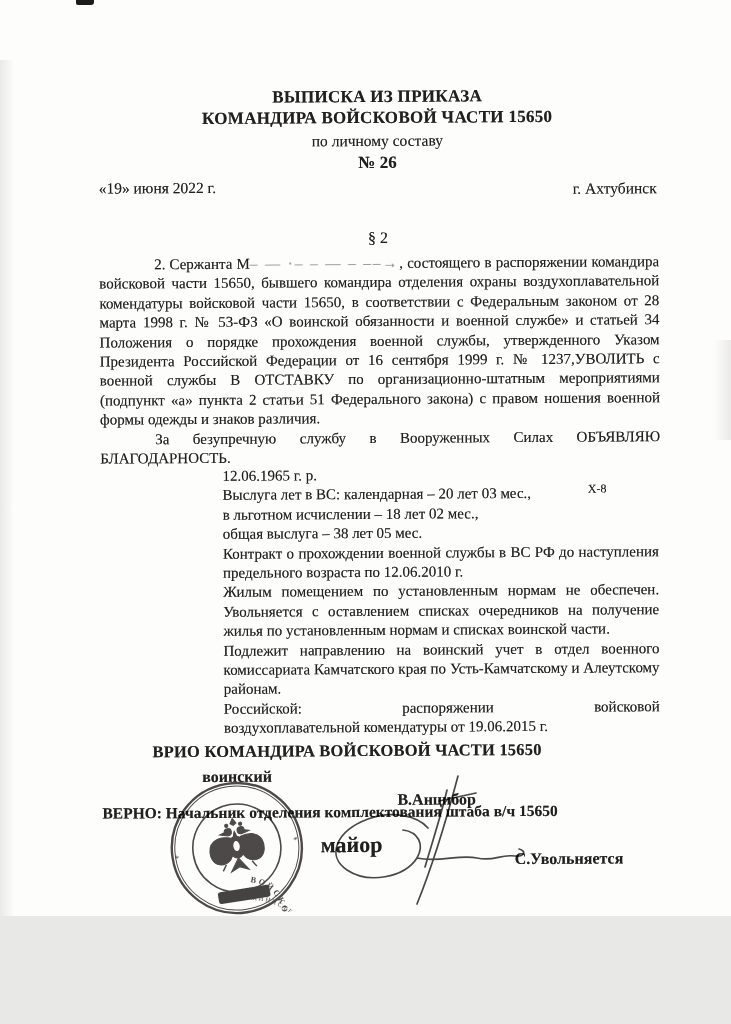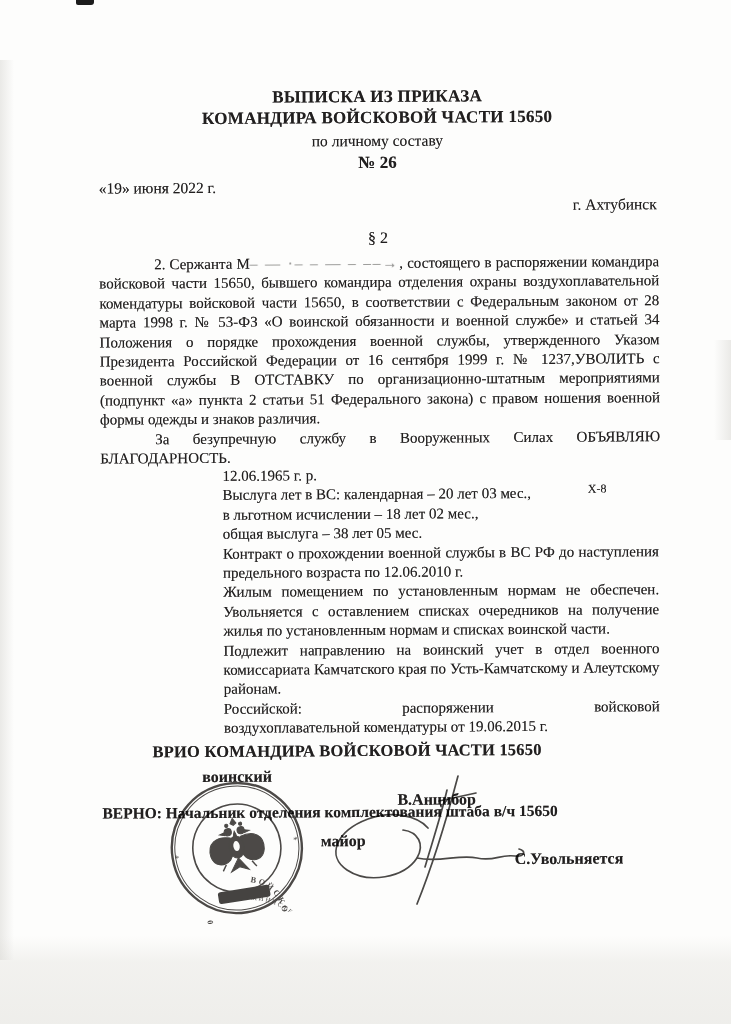--- a/index.html
+++ b/index.html
@@ -1,33 +1,33 @@
 <!DOCTYPE html>
 <html><head>
 <meta charset="utf-8">
 <style>
   html,body { margin:0; padding:0; background:#e8e8e6; }
   .page {
-    position:relative; width:731px; height:1024px; margin:0 auto;
+    position:relative; width:731px; height:916px; margin:0 auto;
     background:#fdfdfc; overflow:hidden;
     font-family:"Liberation Serif","DejaVu Serif",serif;
     color:#211f1f;
   }
   .content { position:absolute; left:0; top:0; width:731px; height:1024px;
     transform:rotate(-0.35deg); transform-origin:50% 40%; }
   .txt { text-shadow:0 0 0.5px rgba(33,31,31,.55); }
 
   
   .hdr { position:absolute; left:100px; top:86px; width:558px; text-align:center; }
   .hdr .t1,.hdr .t2 { font-weight:bold; font-size:17px; line-height:21px; letter-spacing:.3px; }
   .hdr .sub { font-size:15.5px; line-height:19px; margin-top:3px; }
   .hdr .num { font-weight:bold; font-size:17px; margin-top:3px; }
 
   .daterow { position:absolute; left:100px; top:178px; width:558px; font-size:15.5px; }
-  .daterow .place { position:absolute; right:0; top:19px; }
+  .daterow .place { position:absolute; right:0; top:3px; }
 
   .section { position:absolute; left:100px; top:229px; width:558px; text-align:center; font-size:16px; }
 
   
   .bodytext { position:absolute; left:100px; top:254px; width:560px;
     font-size:15px; line-height:19.4px; }
   .bodytext p { margin:0; text-indent:55px; text-align:justify; }
   .redacted { display:inline-block; min-width:148px; color:#9a9a98;
     filter:blur(.5px); letter-spacing:2px; text-indent:0; }
 
@@ -40,21 +40,21 @@
   .basisrow { display:flex; justify-content:space-between; }
 
   
   .sigtitle { position:absolute; left:100px; top:741px; width:490px;
     text-align:center; font-weight:bold; font-size:16.5px; letter-spacing:.2px; }
   .sigrow { position:absolute; left:100px; top:767px; width:490px; height:22px;
     font-weight:bold; font-size:16px; }
   .sigrow .rank { position:absolute; left:100px; }
   .sigrow .name { position:absolute; left:295px;margin-top:24px; }
   .verno { position:absolute; left:100px; top:803px; font-weight:bold; font-size:15.5px; }
-  .clerkrank { position:absolute; left:318px; top:832px; font-weight:bold; font-size:16px; }
+  .clerkrank { position:absolute; left:318px; top:832px; font-weight:bold; font-size:22px; }
   .clerkname { position:absolute; left:512px; top:851px; font-weight:bold; font-size:16px; }
 
   
   .stamp { position:absolute; left:166px; top:779px; width:142px; height:140px;
     mix-blend-mode:multiply; opacity:.88; transform:rotate(-9deg); z-index:5; }
   .autograph { position:absolute; left:300px; top:770px; width:240px; height:150px;
     mix-blend-mode:multiply; opacity:.85; z-index:6; }
 
   
   .top-mark { position:absolute; left:76px; top:0; width:18px; height:5px;

